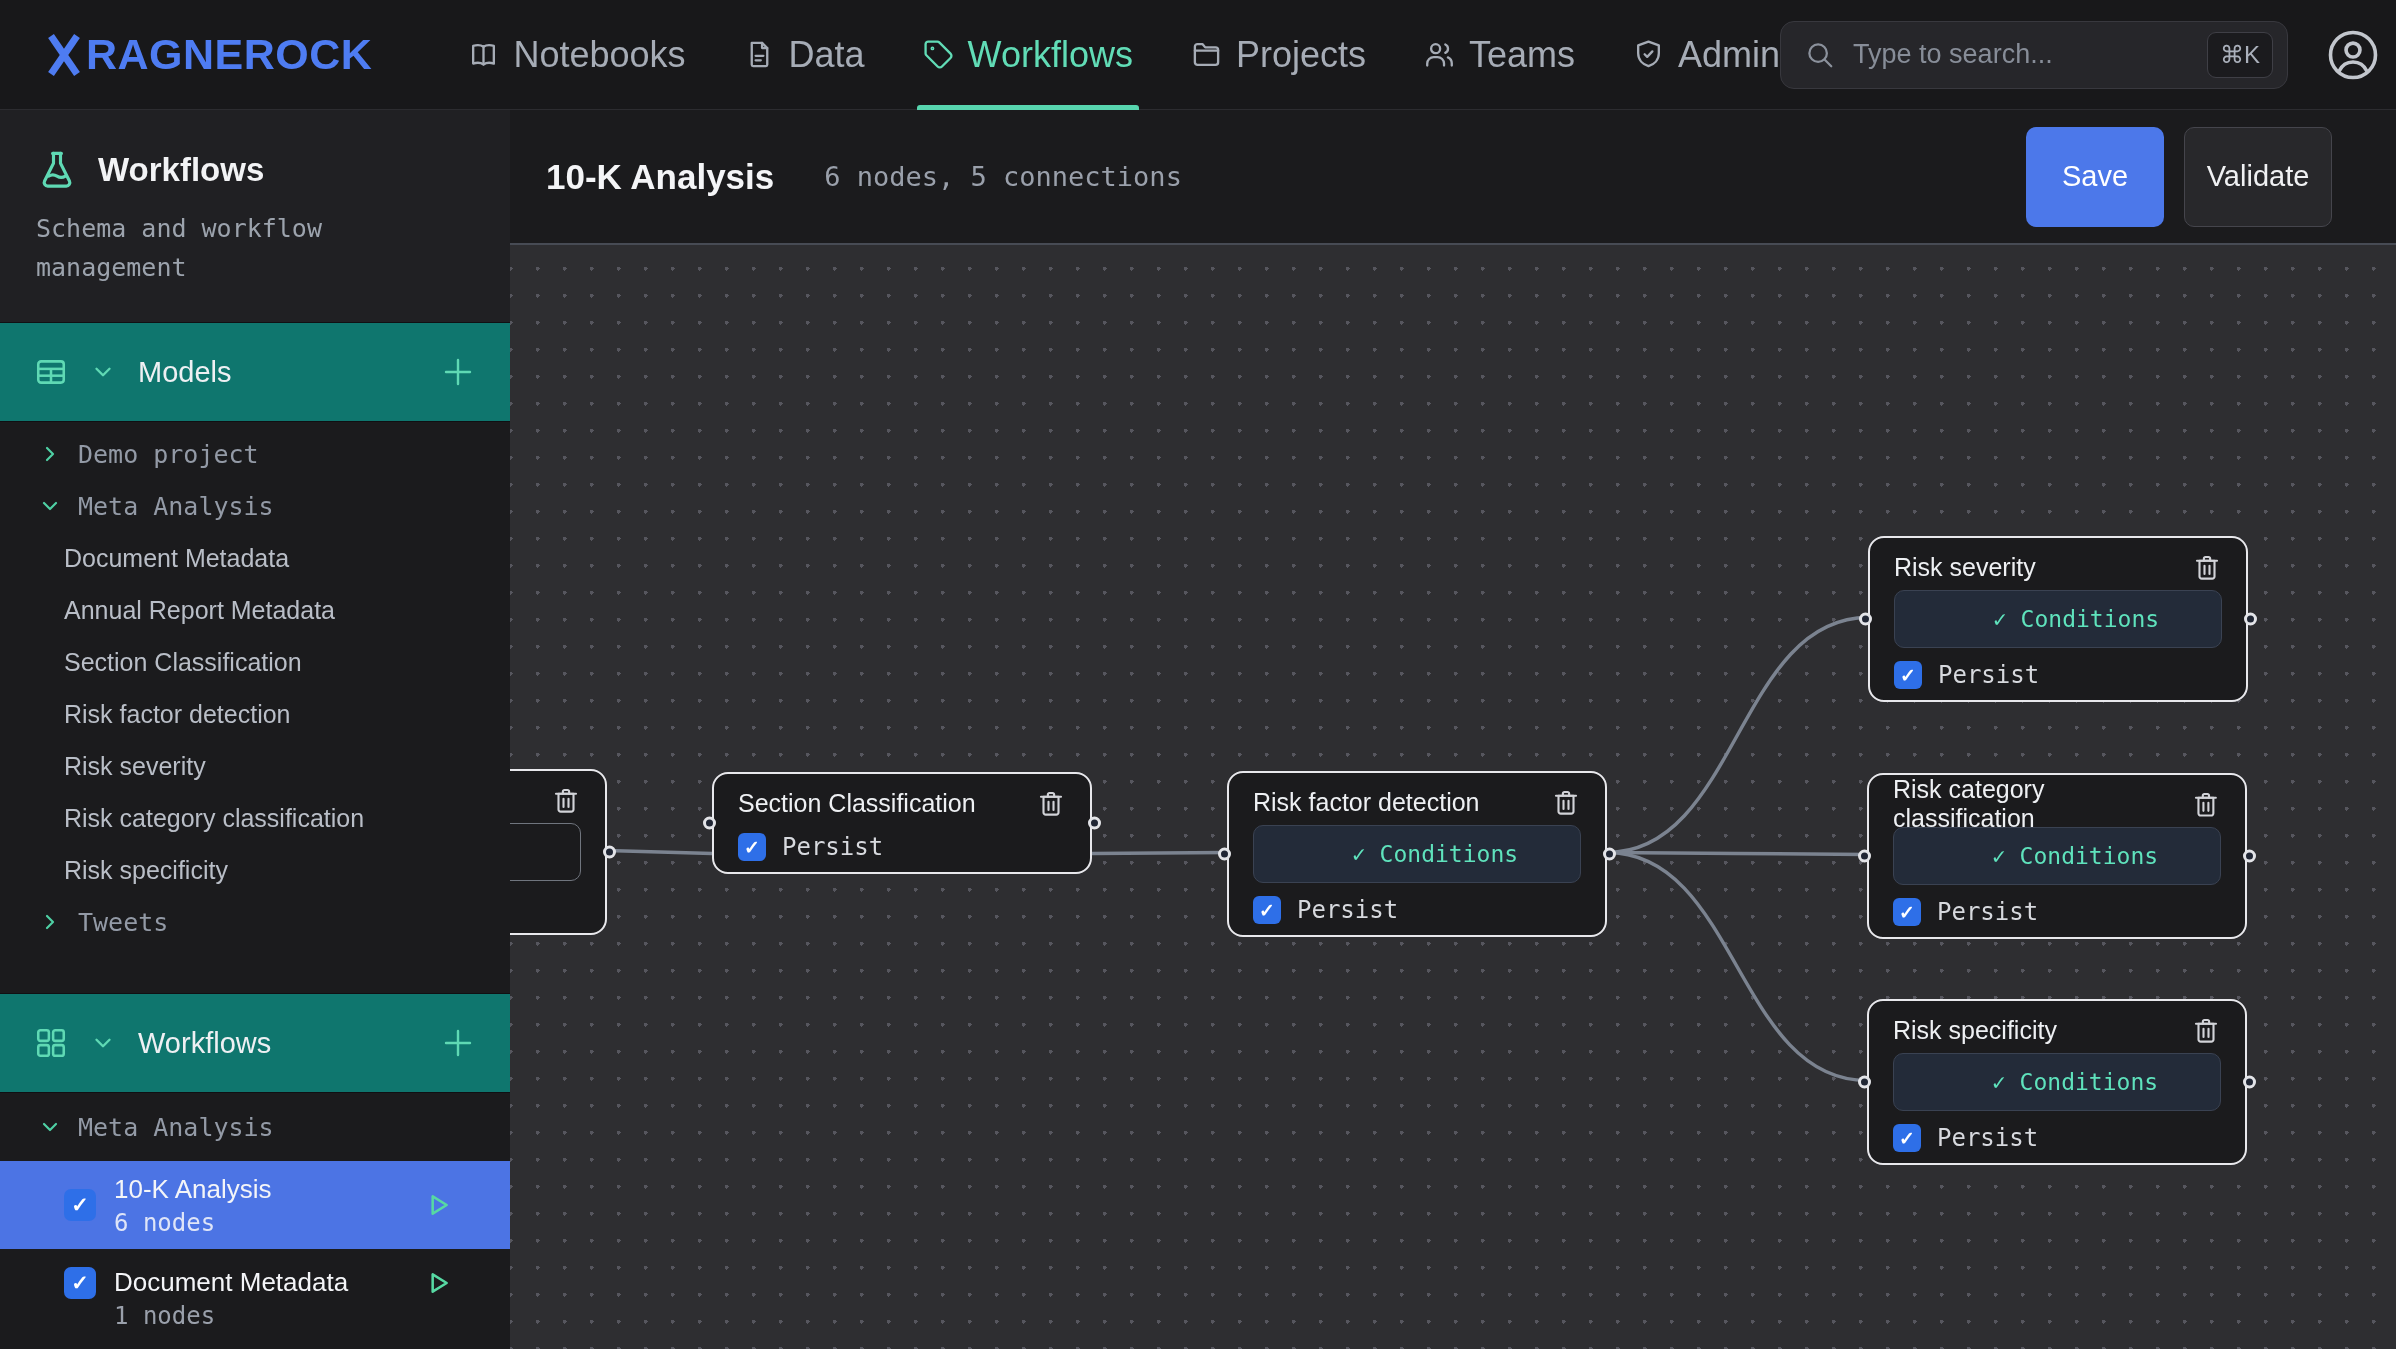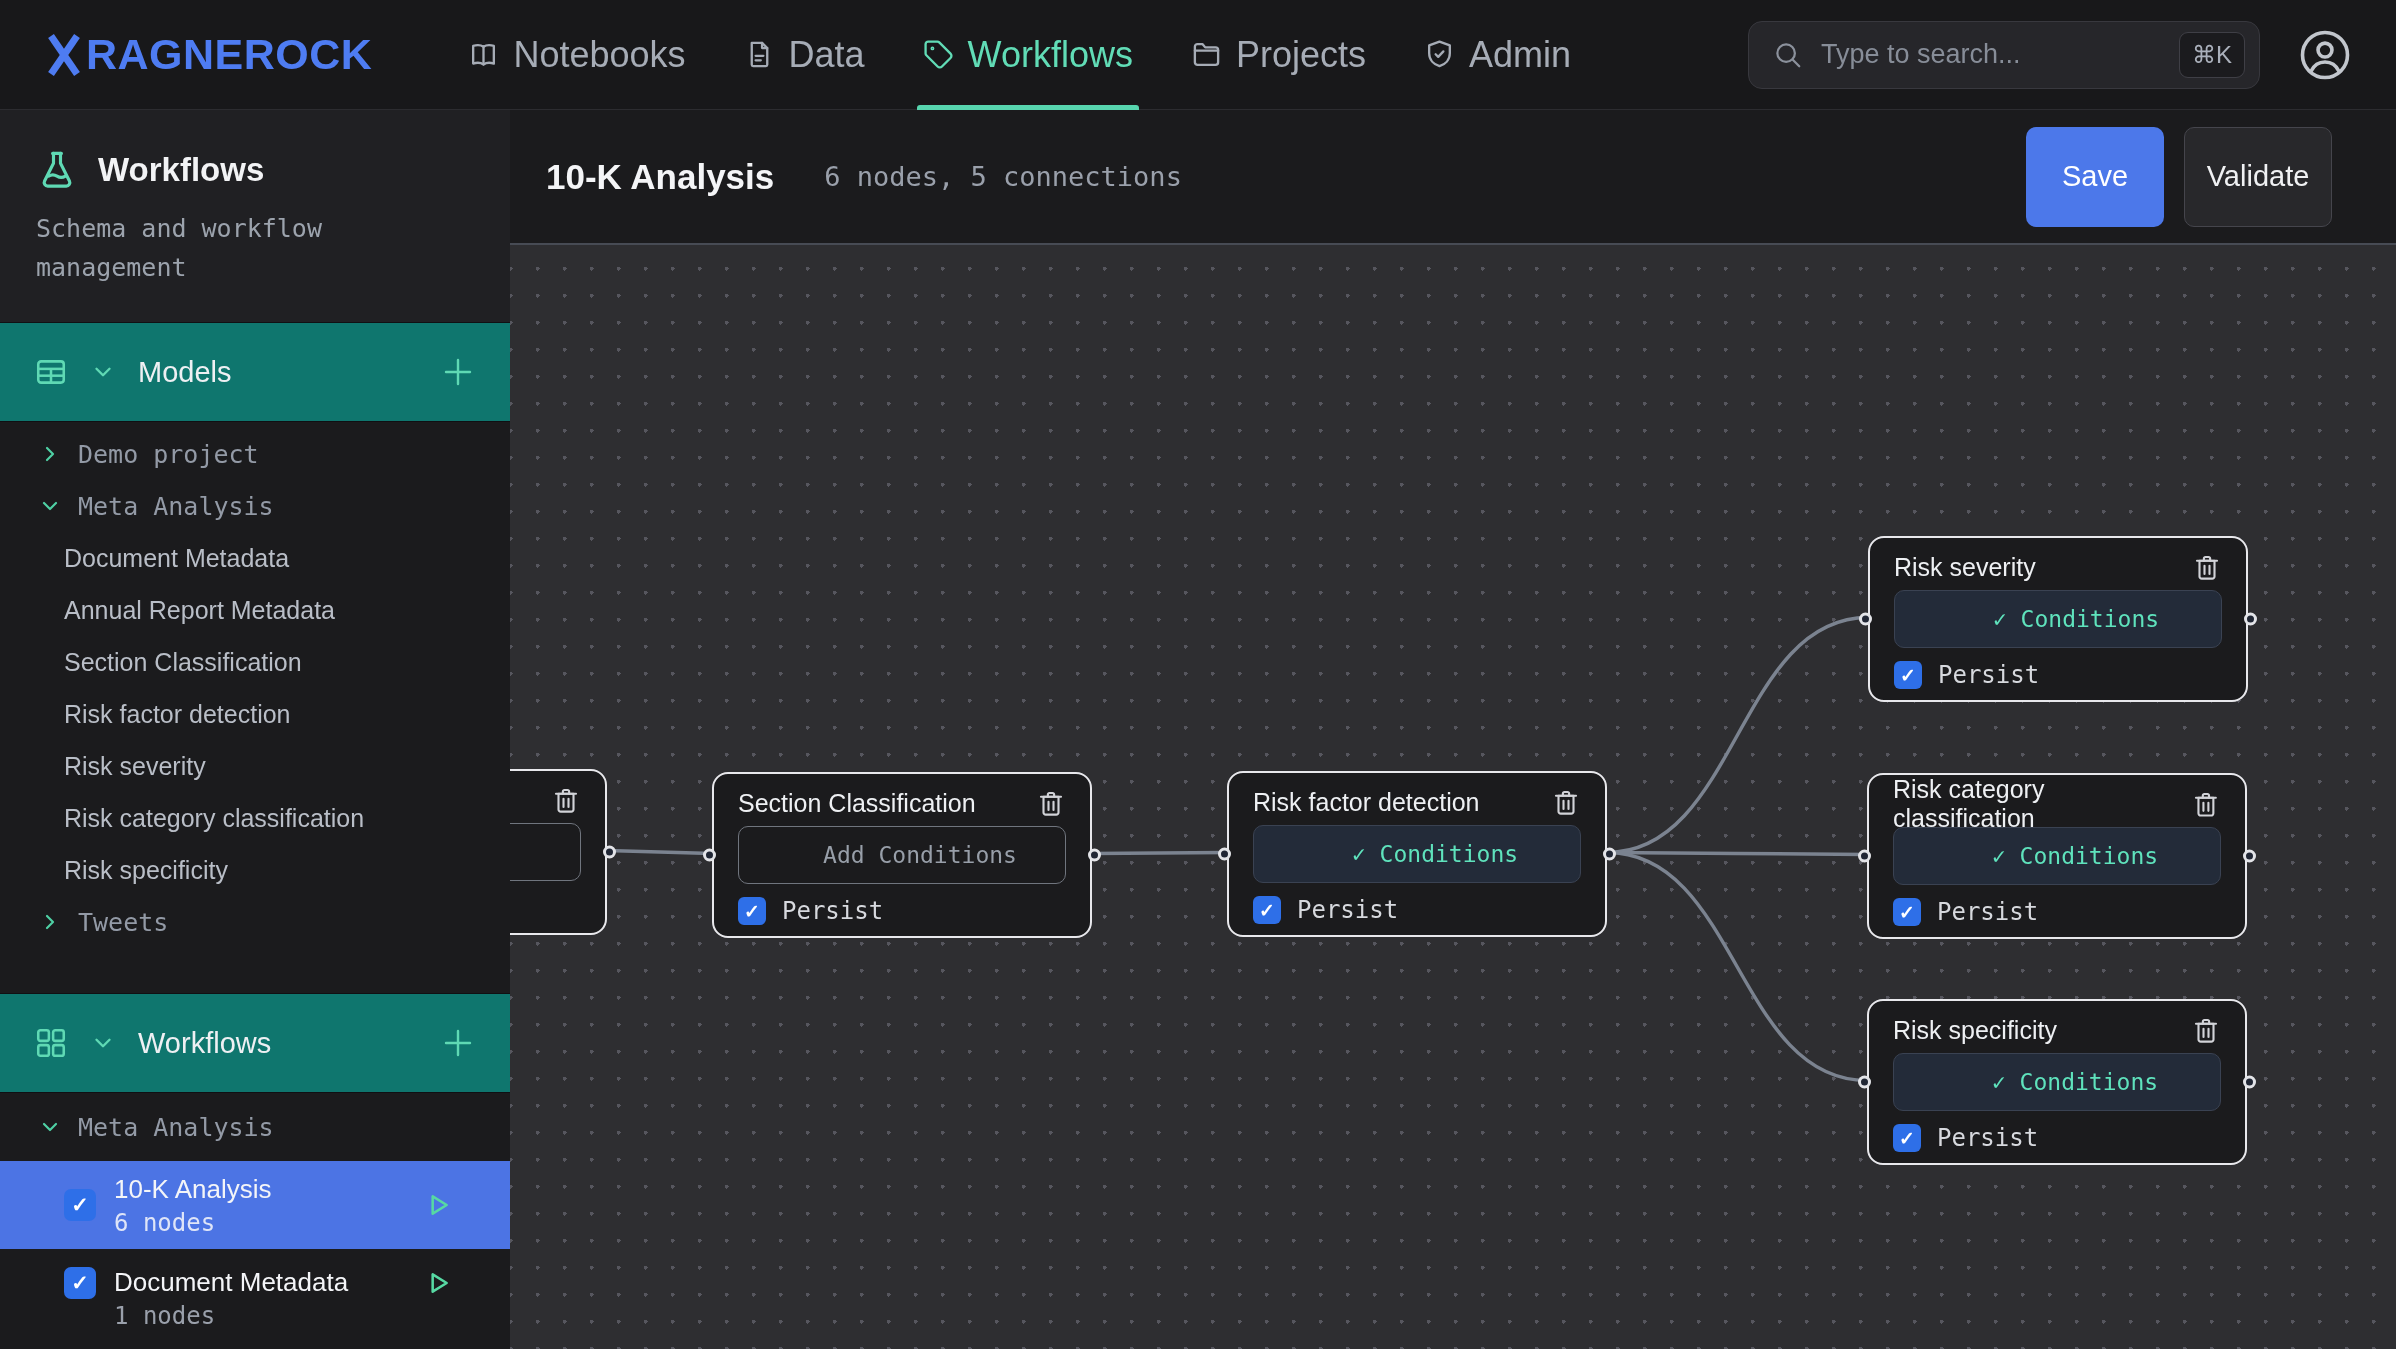--- a/index.html
+++ b/index.html
@@ -133,20 +133,29 @@
     </div>
     <div class="nav-item">
       <svg viewBox="0 0 24 24" fill="none" stroke="currentColor" stroke-width="1.8" stroke-linecap="round" stroke-linejoin="round">
           <path d="M3 7.5V6a2 2 0 0 1 2-2h4l2 2.5h8a2 2 0 0 1 2 2V18a2 2 0 0 1-2 2H5a2 2 0 0 1-2-2V7.5z"></path>
           <path d="M3 9h18"></path>
         </svg>
       <span>Projects</span>
     </div>
     <div class="nav-item">
       <svg viewBox="0 0 24 24" fill="none" stroke="currentColor" stroke-width="1.8" stroke-linecap="round" stroke-linejoin="round">
+          <circle cx="9" cy="7.5" r="3.5"></circle>
+          <path d="M2.5 20.5v-1.5a5 5 0 0 1 5-5h3a5 5 0 0 1 5 5v1.5"></path>
+          <path d="M16.5 4.3a3.5 3.5 0 0 1 0 6.4"></path>
+          <path d="M18.5 14.2a5 5 0 0 1 3 4.6v1.7"></path>
+        </svg>
+      <span>Teams</span>
+    </div>
+    <div class="nav-item">
+      <svg viewBox="0 0 24 24" fill="none" stroke="currentColor" stroke-width="1.8" stroke-linecap="round" stroke-linejoin="round">
           <path d="M12 2l8 3v6c0 5-3.5 8.6-8 10-4.5-1.4-8-5-8-10V5l8-3z"></path>
           <path d="M9 11.8l2 2 4-4.2"></path>
         </svg>
       <span>Admin</span>
     </div>
   </nav>
   <div class="searchbox">
     <svg viewBox="0 0 24 24" fill="none" stroke="currentColor" stroke-width="1.8" stroke-linecap="round">
         <circle cx="10.5" cy="10.5" r="7"></circle>
         <path d="M16 16l5 5"></path>
@@ -329,21 +338,20 @@
     <div class="node-head">
       <span class="node-title">Section Classification</span>
       <svg class="trash-btn" viewBox="0 0 24 24" fill="none" stroke="currentColor" stroke-width="1.7" stroke-linecap="round" stroke-linejoin="round">
           <path d="M4 7h16"></path>
           <path d="M9.5 7V5.2A1.2 1.2 0 0 1 10.7 4h2.6a1.2 1.2 0 0 1 1.2 1.2V7"></path>
           <path d="M6 7h12v12.5a1.8 1.8 0 0 1-1.8 1.8H7.8A1.8 1.8 0 0 1 6 19.5V7z"></path>
           <path d="M10 11v6.5"></path>
           <path d="M14 11v6.5"></path>
         </svg>
     </div>
-    <div class="cond-btn empty mono">Add Conditions</div>
     <div class="persist-row">
       <div class="node-check">
           <span>✓</span>
         </div>
       <span class="persist-label mono">Persist</span>
     </div>
     <div class="port in"></div>
     <div class="port out"></div>
   </div>
 

